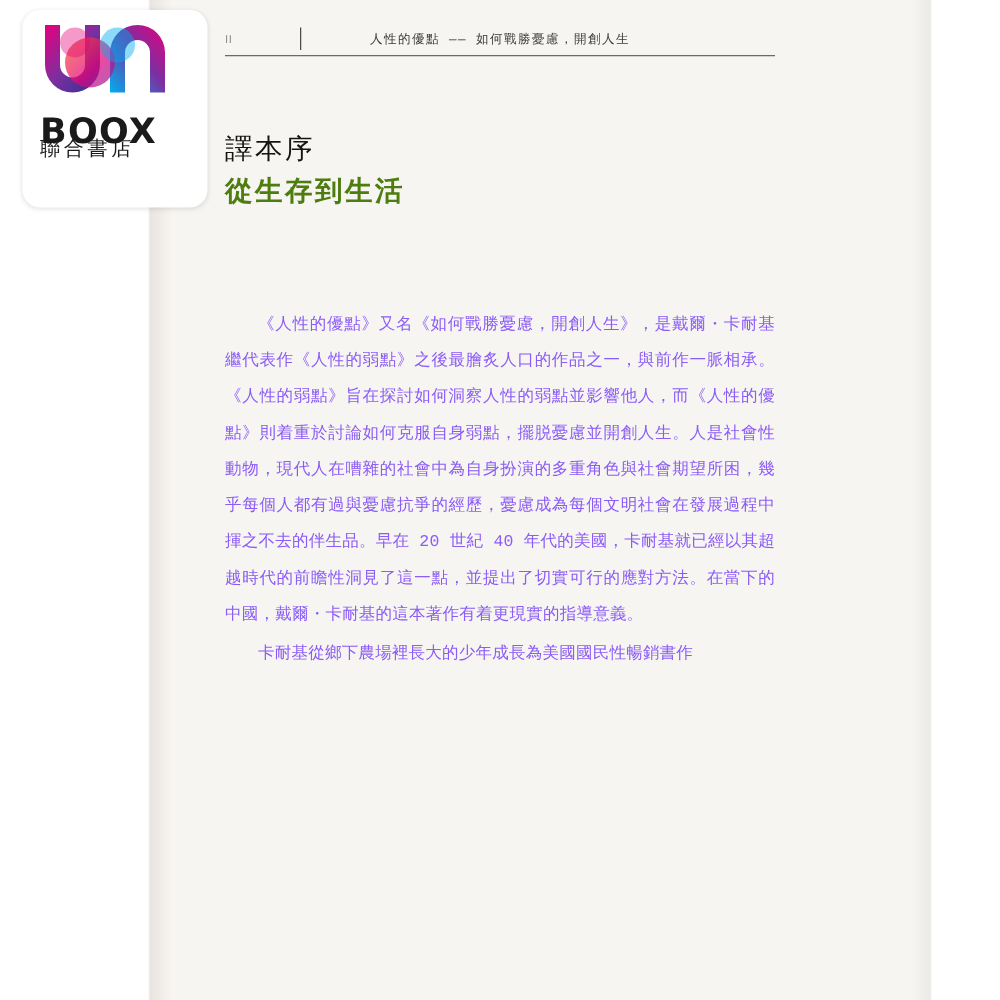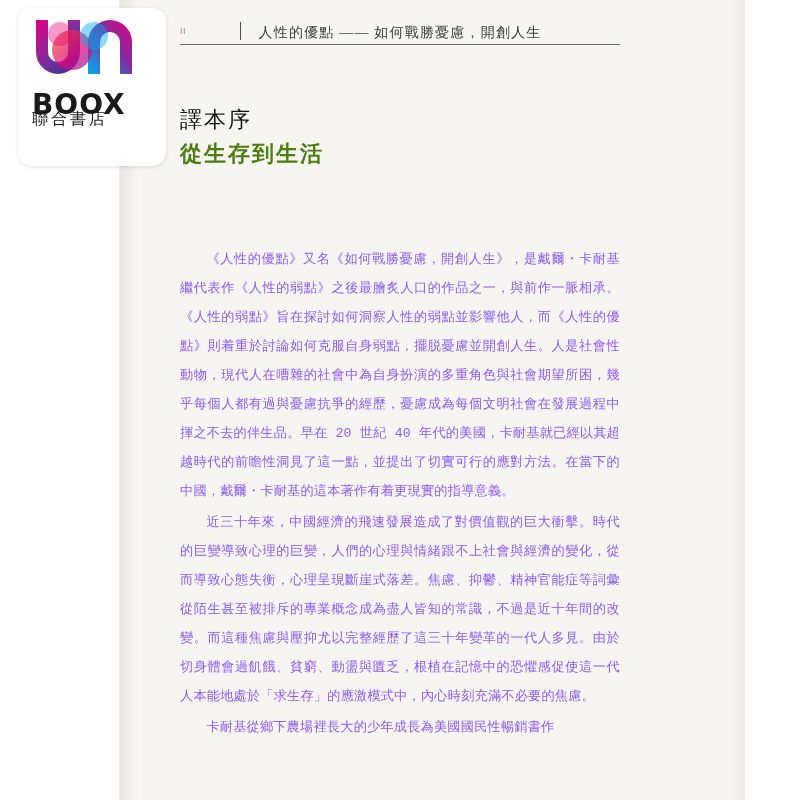--- a/index.html
+++ b/index.html
@@ -66,24 +66,24 @@
     width: 1px;
     height: 18px;
     background: #4b4b4b;
   }
   .rh-title {
     position: absolute;
     left: 0;
     top: 2px;
     width: 440px;
     text-align: center;
-    font-size: 14px;
+    font-size: 10px;
     color: #3a3a3a;
     letter-spacing: 1.2px;
-    font-family: Liberation Serif, serif;
+    font-family: Liberation Mono, monospace;
   }
   .rh-rule-h {
     position: absolute;
     left: 0px;
     top: 22px;
     width: 440px;
     height: 1px;
     background: #6a6a6a;
   }
   
@@ -185,21 +185,20 @@
       <div class="rh-rule-h"></div>
     </div>
 
     <div class="chapter-head">
       <div class="line1">譯本序</div>
       <div class="line2">從生存到生活</div>
     </div>
 
     <div class="body-text">
       <p>《人性的優點》又名《如何戰勝憂慮，開創人生》，是戴爾・卡耐基繼代表作《人性的弱點》之後最膾炙人口的作品之一，與前作一脈相承。《人性的弱點》旨在探討如何洞察人性的弱點並影響他人，而《人性的優點》則着重於討論如何克服自身弱點，擺脱憂慮並開創人生。人是社會性動物，現代人在嘈雜的社會中為自身扮演的多重角色與社會期望所困，幾乎每個人都有過與憂慮抗爭的經歷，憂慮成為每個文明社會在發展過程中揮之不去的伴生品。早在 20 世紀 40 年代的美國，卡耐基就已經以其超越時代的前瞻性洞見了這一點，並提出了切實可行的應對方法。在當下的中國，戴爾・卡耐基的這本著作有着更現實的指導意義。</p>
-      <p>近三十年來，中國經濟的飛速發展造成了對價值觀的巨大衝擊。時代的巨變導致心理的巨變，人們的心理與情緒跟不上社會與經濟的變化，從而導致心態失衡，心理呈現斷崖式落差。焦慮、抑鬱、精神官能症等詞彙從陌生甚至被排斥的專業概念成為盡人皆知的常識，不過是近十年間的改變。而這種焦慮與壓抑尤以完整經歷了這三十年變革的一代人多見。由於切身體會過飢餓、貧窮、動盪與匱乏，根植在記憶中的恐懼感促使這一代人本能地處於「求生存」的應激模式中，內心時刻充滿不必要的焦慮。</p>
       <p>卡耐基從鄉下農場裡長大的少年成長為美國國民性暢銷書作</p>
     </div>
   </div>
 
   <div class="logo-badge">
     <div class="logo-un">
       <svg width="120" height="62" viewBox="0 0 120 62" xmlns="http://www.w3.org/2000/svg">
         <defs>
           <linearGradient id="g1" x1="0" y1="0" x2="1" y2="1">
             <stop offset="0%" stop-color="#e6007e"></stop>

